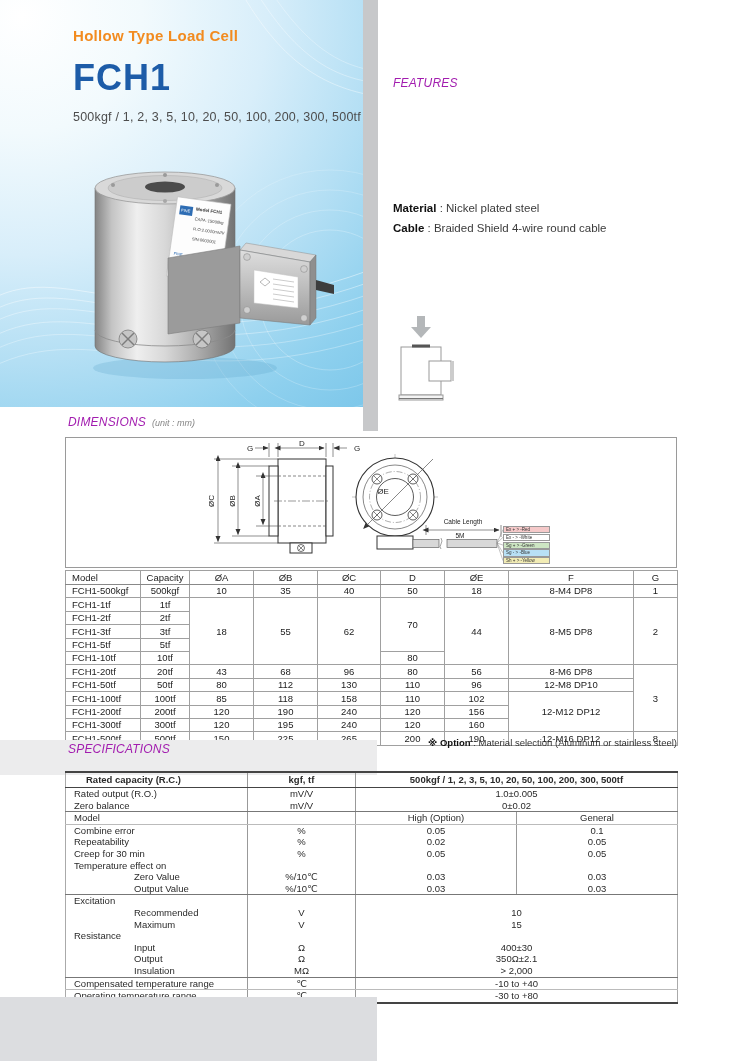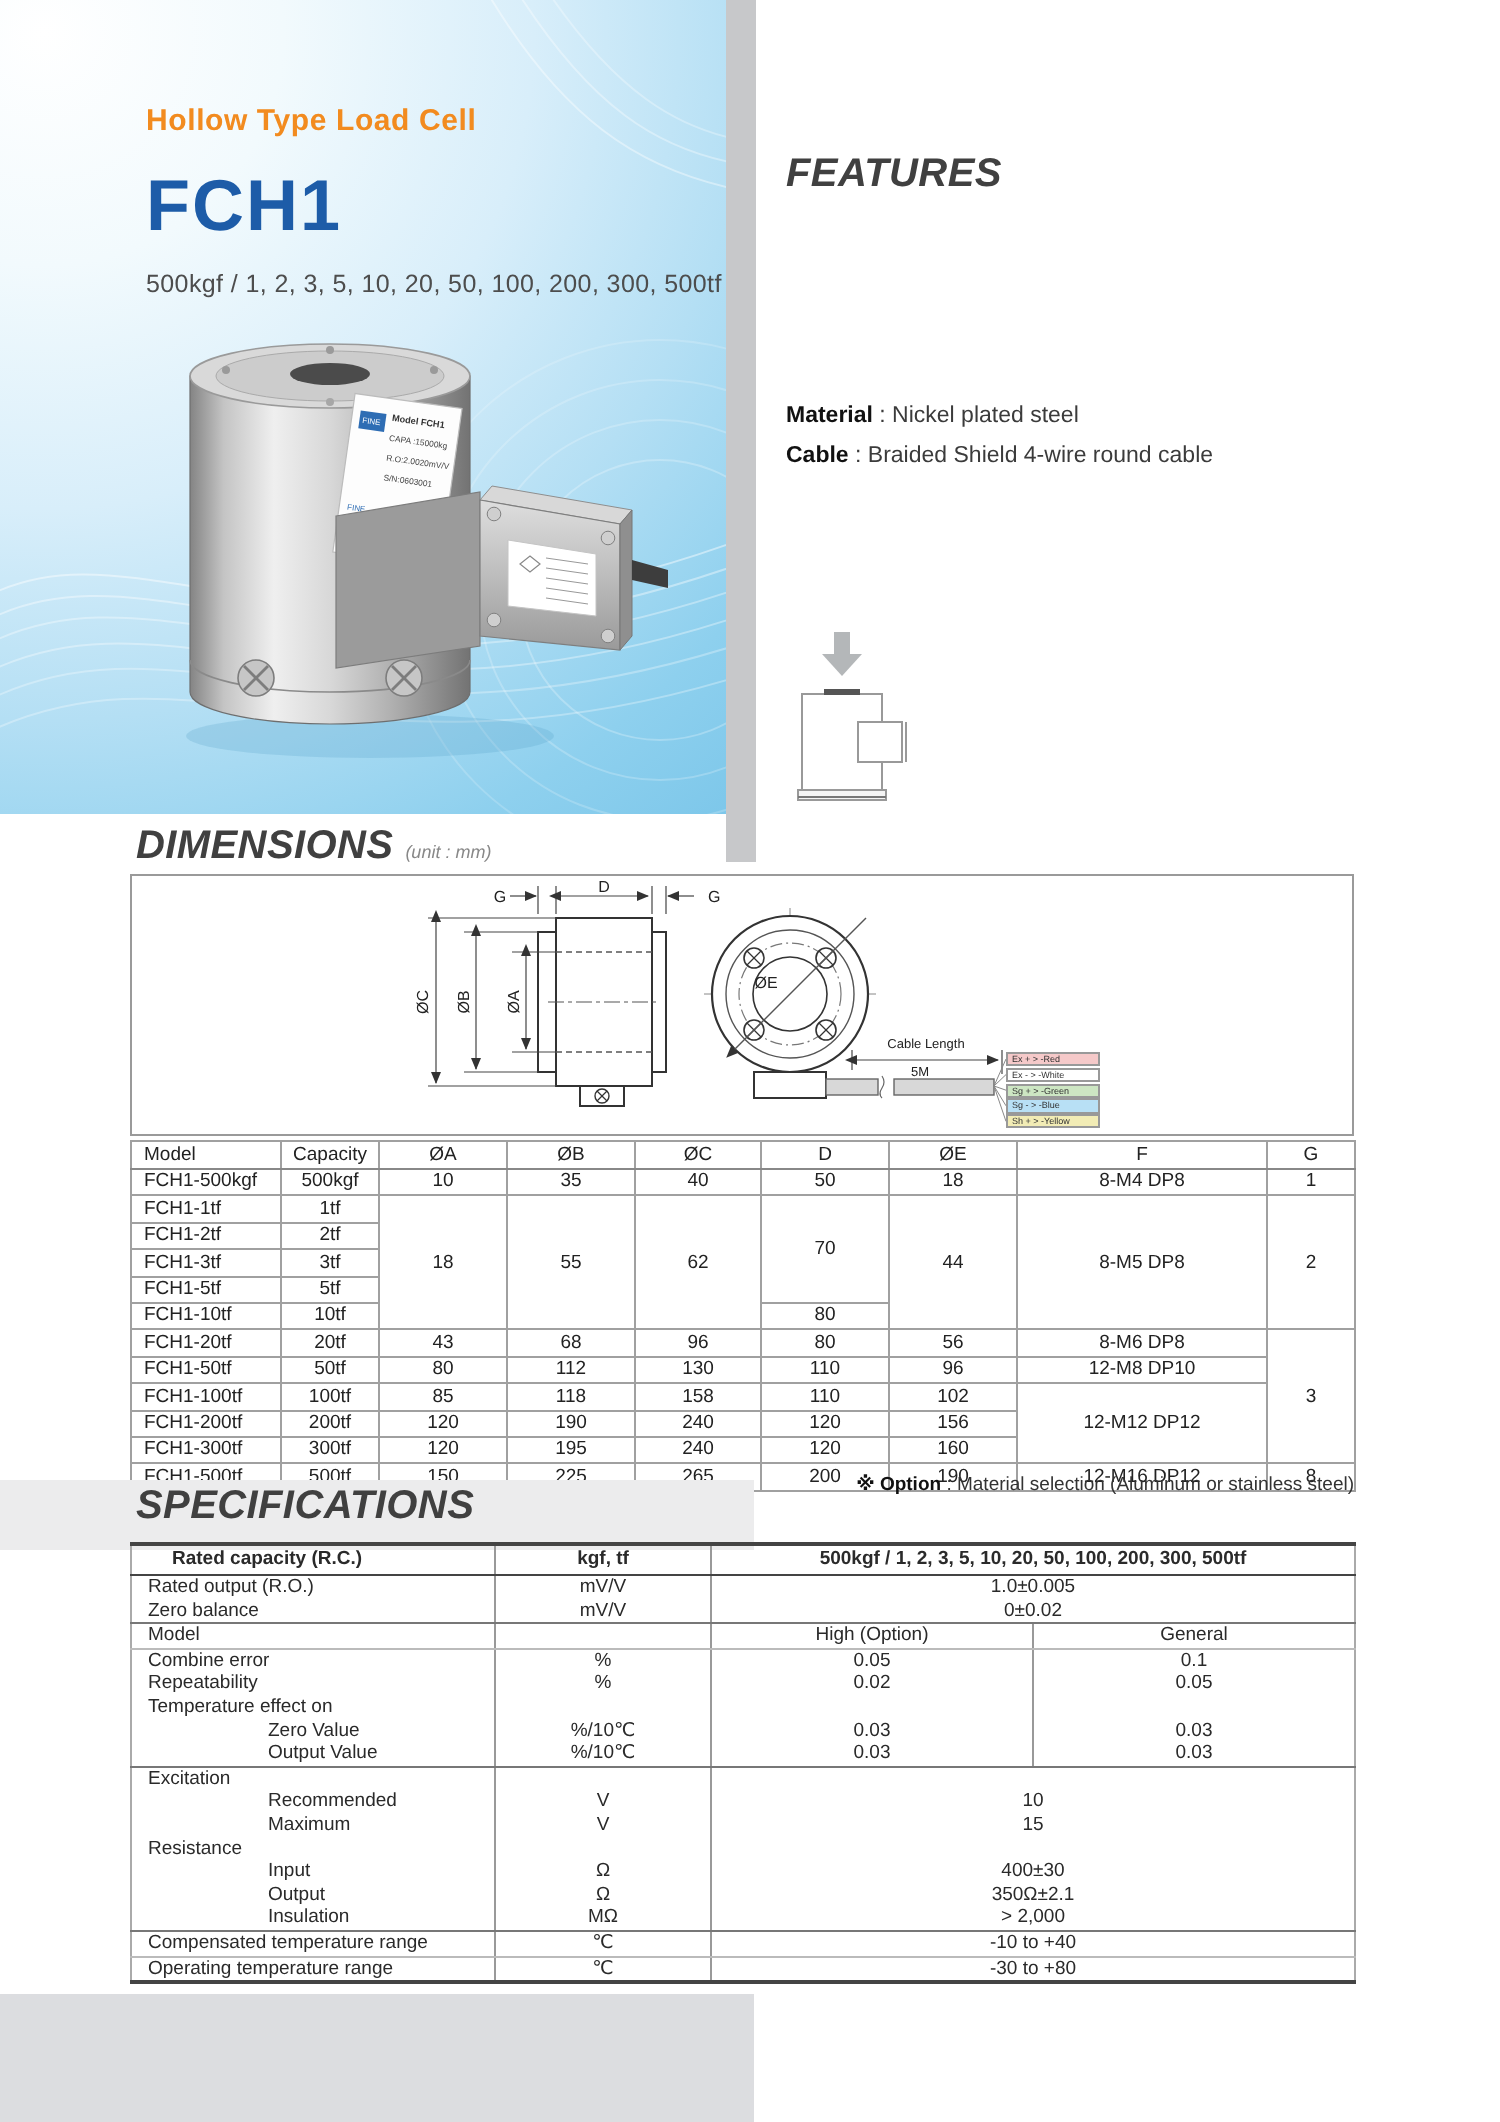--- a/index.html
+++ b/index.html
@@ -3,28 +3,28 @@
 <meta charset="utf-8">
 <title>FCH1</title>
 <style>
   html,body{margin:0;padding:0;background:#fff;}
   .page{position:relative;width:750px;height:1061px;background:#fff;overflow:hidden;
         font-family:"Liberation Sans","DejaVu Sans",sans-serif;color:#222;}
   
   .hero{position:absolute;left:0;top:0;width:363px;height:407px;
         background:radial-gradient(150% 130% at 6% 4%, #ffffff 0%, #f2fafd 22%, #d8eefa 45%, #b4dff4 65%, #8ed0ee 84%, #79c5e9 100%);}
   .gray-strip{position:absolute;left:363px;top:0;width:15px;height:431px;background:#c7c8ca;}
-  .title-block{position:absolute;left:73px;top:52px;}
+  .title-block{position:absolute;left:73px;top:27px;}
   .cat{font-size:15px;font-weight:bold;color:#f28b1f;letter-spacing:.3px;}
   .model-name{font-size:36px;font-weight:800;color:#1d5ca8;letter-spacing:1px;line-height:1.0;margin-top:16px;}
   .caps{font-size:12.5px;color:#4d4d4d;margin-top:14px;letter-spacing:.2px;}
   .product-svg{position:absolute;left:80px;top:158px;}
   
   .features{position:absolute;left:393px;top:76px;width:330px;}
-  .sec-title{font-style:italic;font-weight:bold;font-size:20px;color:#404040;letter-spacing:.2px;}
+  .sec-title{font-style:italic;font-weight:normal;font-size:12px;color:#a21caf;letter-spacing:.2px;}
   .feat-item{font-size:11.5px;color:#3b3b3b;margin-top:8px;}
   .kv{position:absolute;left:393px;font-size:11.5px;color:#3b3b3b;}
   .kv b{color:#111;}
   .mini-svg{position:absolute;left:398px;top:312px;}
   
   .dim-header{position:absolute;left:68px;top:412px;}
   .unit-note{font-size:9px;font-style:italic;color:#888;margin-left:6px;}
   .dim-box{position:absolute;left:65px;top:437px;width:612px;height:131px;border:1px solid #9a9a9a;background:#fff;box-sizing:border-box;}
   .legend{position:absolute;left:437px;top:88px;width:50px;}
   .legend-row{box-sizing:border-box;width:47px;height:7.2px;margin-bottom:.6px;border:.5px solid #999;
@@ -468,20 +468,26 @@
           <td class="c3">0.05</td>
           <td class="c4">0.1</td>
         </tr>
         <tr>
           <td class="c1">Repeatability</td>
           <td class="c2">%</td>
           <td class="c3">0.02</td>
           <td class="c4">0.05</td>
         </tr>
         <tr>
+          <td class="c1">Creep for 30 min</td>
+          <td class="c2">%</td>
+          <td class="c3">0.05</td>
+          <td class="c4">0.05</td>
+        </tr>
+        <tr>
           <td class="c1">Temperature effect on</td>
           <td class="c2"></td>
           <td class="c3"></td>
           <td class="c4"></td>
         </tr>
         <tr>
           <td class="c1 ind">Zero Value</td>
           <td class="c2">%/10℃</td>
           <td class="c3">0.03</td>
           <td class="c4">0.03</td>

